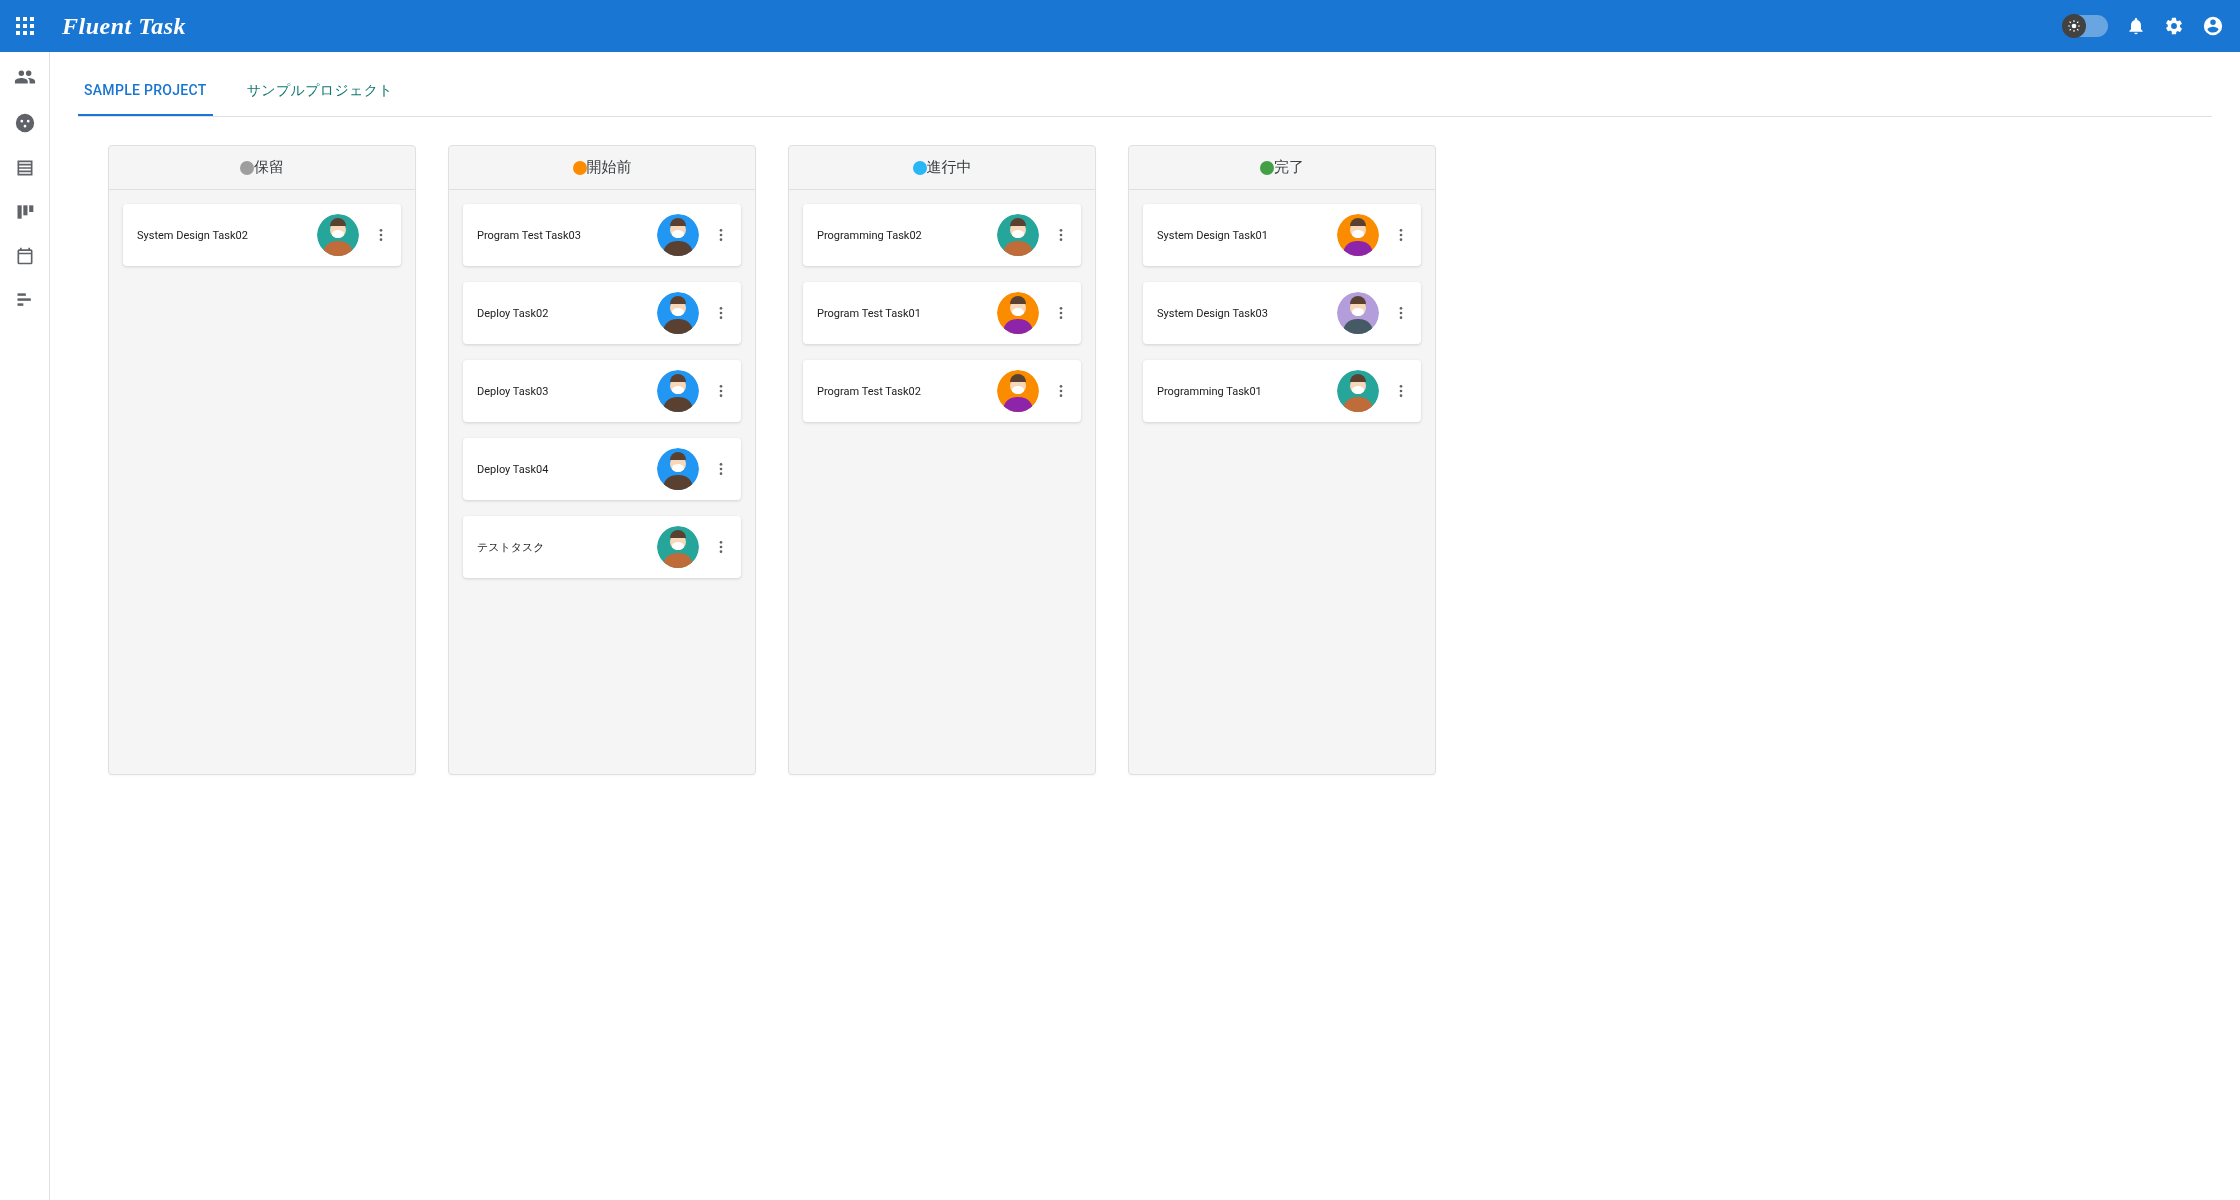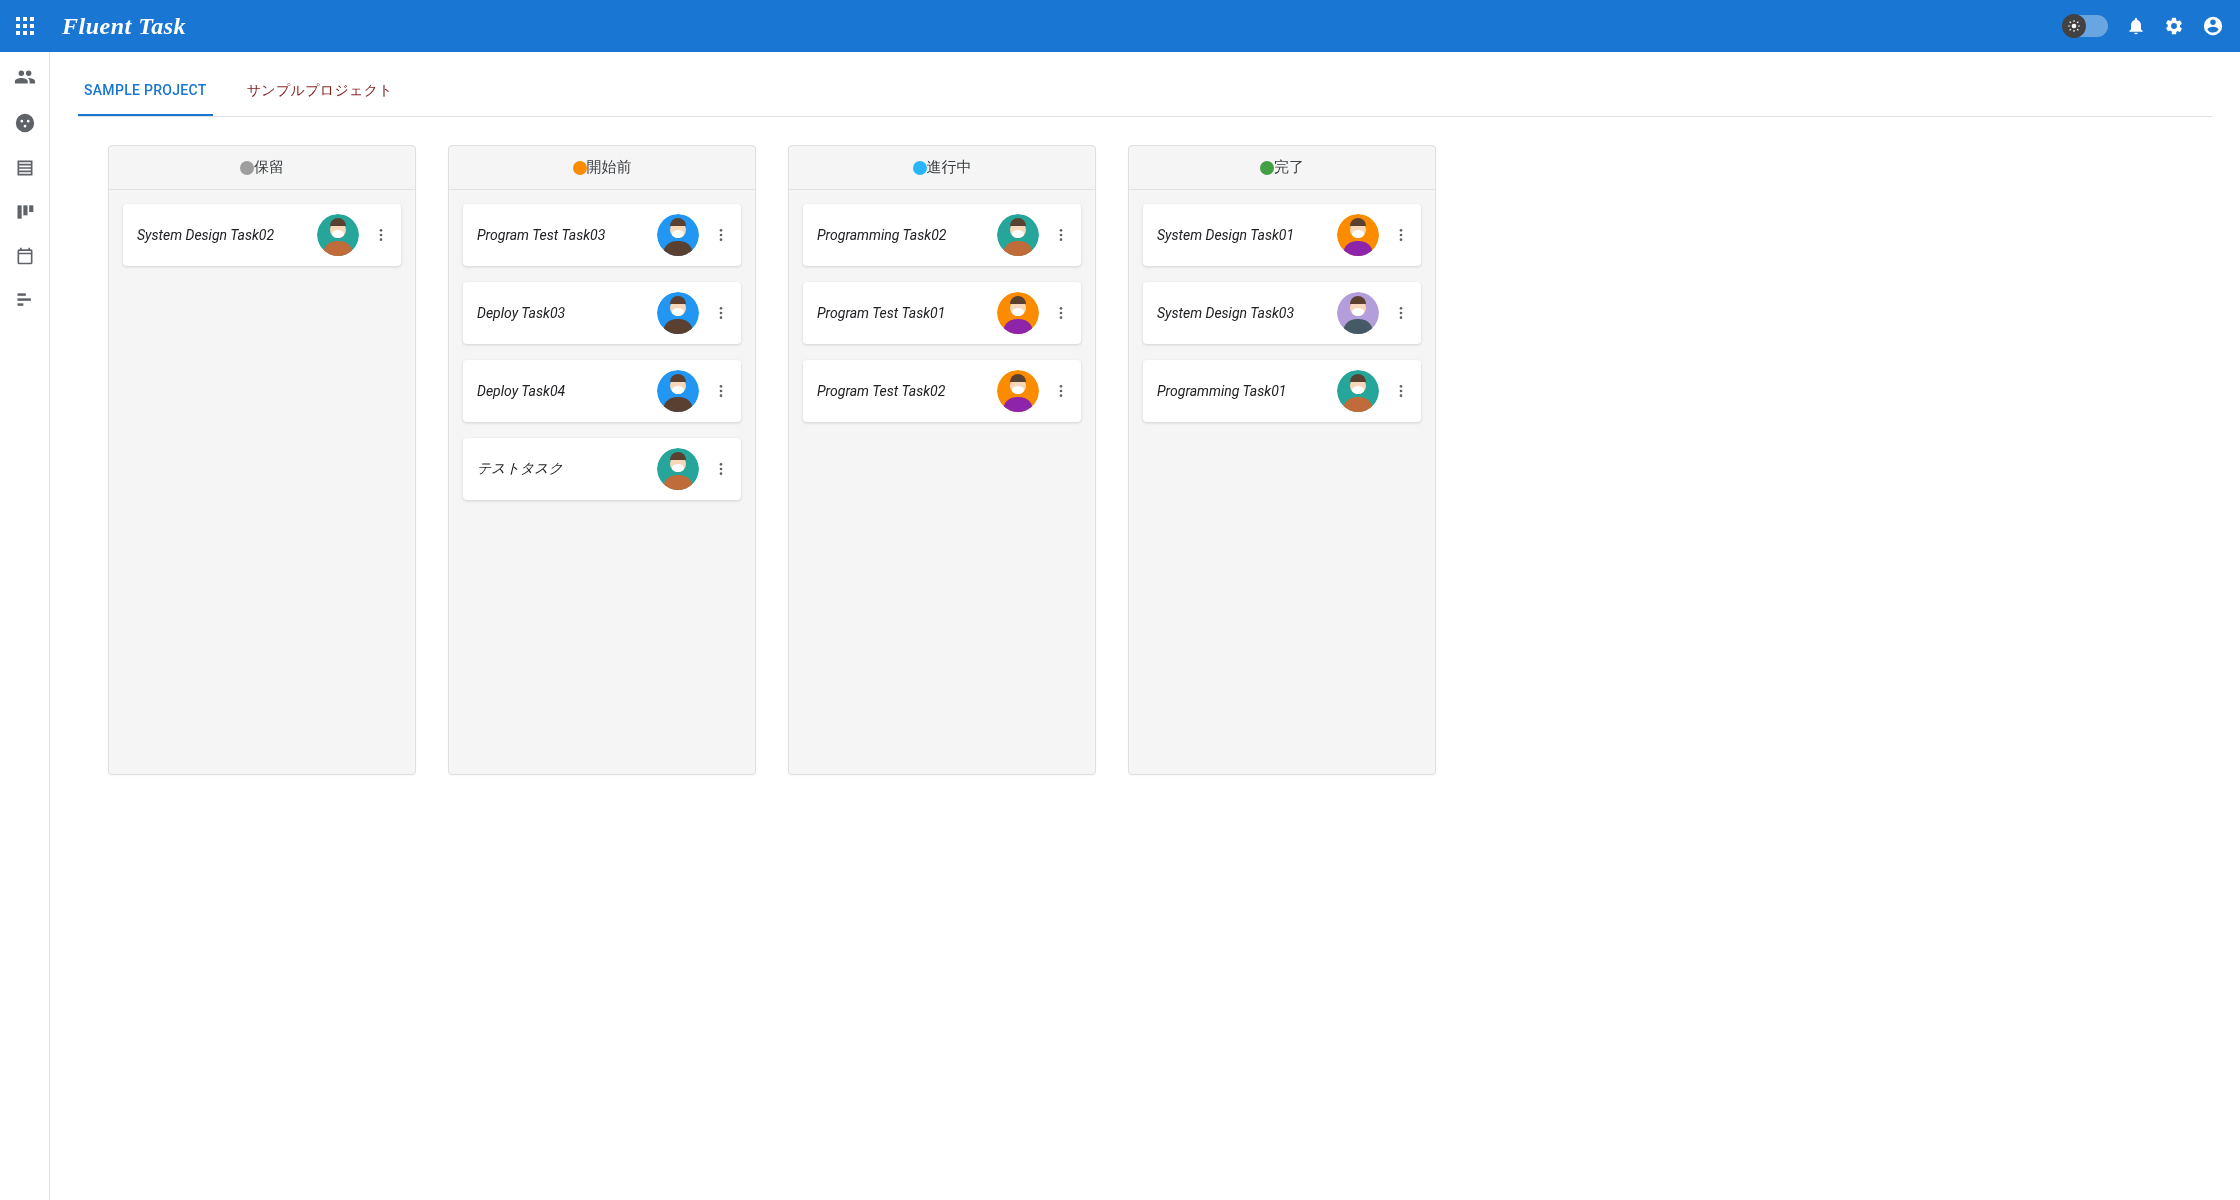--- a/index.html
+++ b/index.html
@@ -39,21 +39,21 @@
 }
 .sidebar .nav-item { color: #5f6368; cursor: pointer; display: flex; }
 
 .main { flex: 1; padding: 8px 28px 28px 28px; }
 
 
 .tabs {
   display: flex; gap: 28px; border-bottom: 1px solid #e0e0e0; margin-bottom: 28px; padding-top: 8px;
 }
 .tab {
-  padding: 14px 6px; font-size: 14px; font-weight: 500; color: #7f1d1d; cursor: pointer;
+  padding: 14px 6px; font-size: 14px; font-weight: 500; color: #0f766e; cursor: pointer;
   border-bottom: 2px solid transparent; letter-spacing: 0.3px;
 }
 .tab.active { color: #1976d2; border-bottom-color: #1976d2; }
 
 
 .board { display: flex; gap: 32px; align-items: flex-start; padding: 0 30px; }
 .column {
   width: 308px; background: #f5f5f5; border: 1px solid #e0e0e0; border-radius: 4px;
   min-height: 630px; box-shadow: 0 1px 2px rgba(0,0,0,0.04);
 }
@@ -62,21 +62,21 @@
   padding: 12px 0; border-bottom: 1px solid #e0e0e0; font-size: 15px; color: #3c4043;
 }
 .dot { width: 14px; height: 14px; border-radius: 50%; display: inline-block; }
 .column-body { padding: 14px; display: flex; flex-direction: column; gap: 16px; }
 
 
 .card {
   background: #fff; border-radius: 4px; box-shadow: 0 1px 3px rgba(0,0,0,0.15);
   display: flex; align-items: center; padding: 10px 6px 10px 14px; gap: 8px;
 }
-.card-title { flex: 1; font-size: 14px; color: #202124; font-style: italic; }
+.card-title { flex: 1; font-size: 11px; color: #202124; }
 .avatar {
   width: 42px; height: 42px; border-radius: 50%;
   display: flex; align-items: flex-end; justify-content: center; overflow: hidden; flex-shrink: 0;
 }
 .avatar svg { width: 100%; height: 100%; }
 .card-menu { width: 28px; display: flex; justify-content: center; cursor: pointer; color: #5f6368; }
 
 svg { display: block; }
 </style>
 </head>
@@ -225,20 +225,39 @@
               </div>
               <div class="card-menu">
                 <svg width="16" height="16" viewBox="0 0 24 24" fill="currentColor">
                   <circle cx="12" cy="5" r="2"></circle>
                   <circle cx="12" cy="12" r="2"></circle>
                   <circle cx="12" cy="19" r="2"></circle>
                 </svg>
               </div>
             </div>
             <div class="card">
+              <div class="card-title">Deploy Task02</div>
+              <div class="avatar">
+                <svg viewBox="0 0 42 42">
+    <circle cx="21" cy="21" r="21" fill="#2196f3"></circle>
+    <circle cx="21" cy="16" r="8" fill="#f7d7b9"></circle>
+    <ellipse cx="21" cy="20" rx="6" ry="4" fill="#ffffff"></ellipse>
+    <path d="M6 42 C6 30 14 27 21 27 C28 27 36 30 36 42 Z" fill="#5a4030"></path>
+    <path d="M13 12 a8 8 0 0 1 16 0 h-16z" fill="#5a4030"></path>
+  </svg>
+              </div>
+              <div class="card-menu">
+                <svg width="16" height="16" viewBox="0 0 24 24" fill="currentColor">
+                  <circle cx="12" cy="5" r="2"></circle>
+                  <circle cx="12" cy="12" r="2"></circle>
+                  <circle cx="12" cy="19" r="2"></circle>
+                </svg>
+              </div>
+            </div>
+            <div class="card">
               <div class="card-title">Deploy Task03</div>
               <div class="avatar">
                 <svg viewBox="0 0 42 42">
     <circle cx="21" cy="21" r="21" fill="#2196f3"></circle>
     <circle cx="21" cy="16" r="8" fill="#f7d7b9"></circle>
     <ellipse cx="21" cy="20" rx="6" ry="4" fill="#ffffff"></ellipse>
     <path d="M6 42 C6 30 14 27 21 27 C28 27 36 30 36 42 Z" fill="#5a4030"></path>
     <path d="M13 12 a8 8 0 0 1 16 0 h-16z" fill="#5a4030"></path>
   </svg>
               </div>

